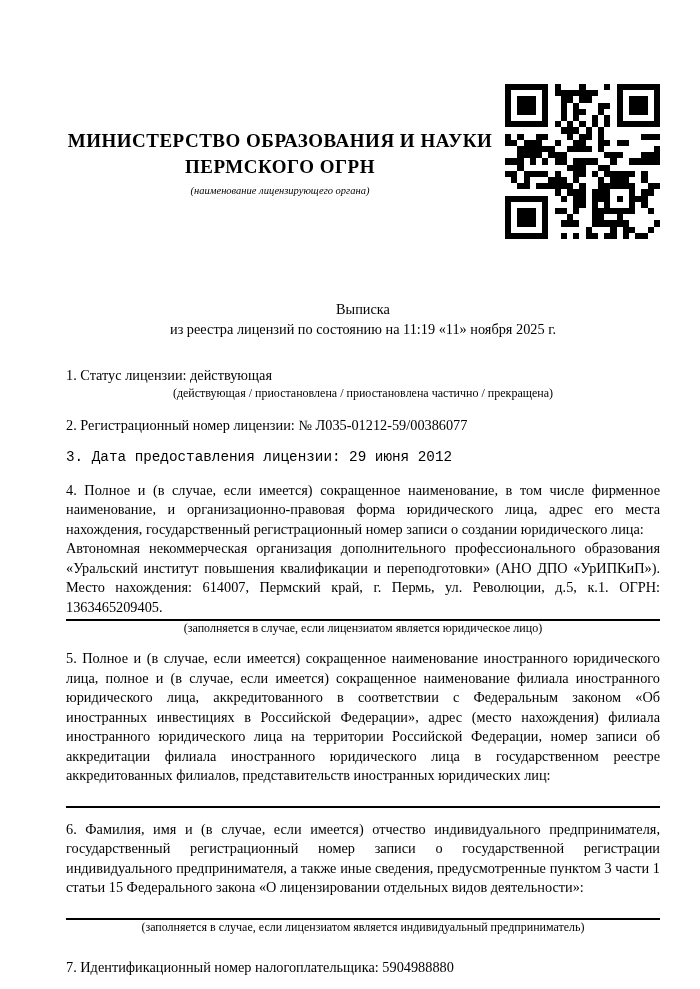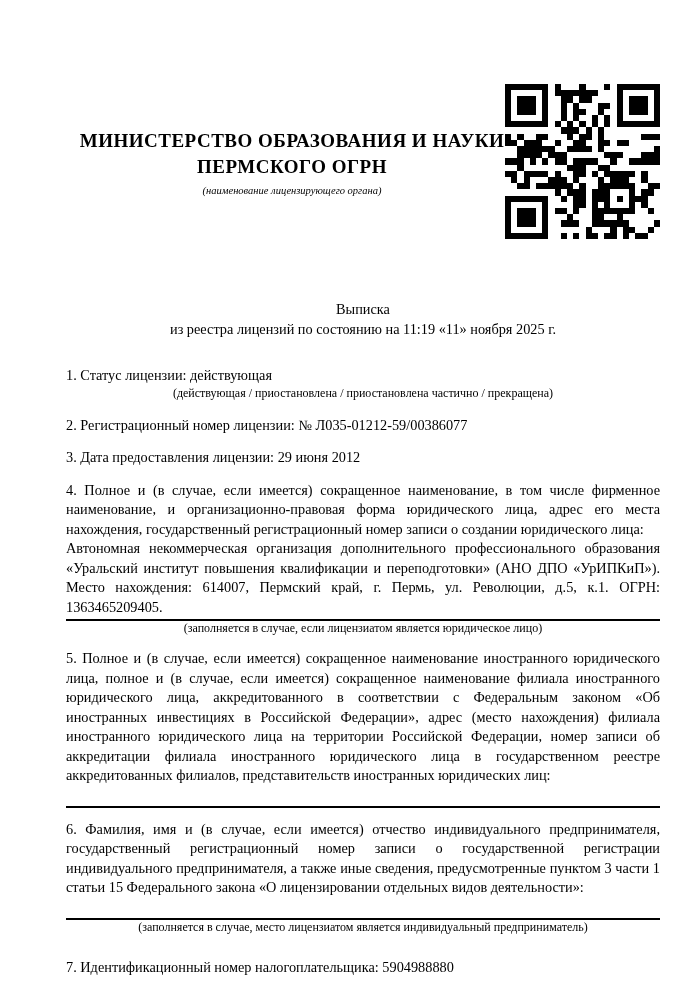--- a/index.html
+++ b/index.html
@@ -26,21 +26,20 @@
   }
   .qr-box svg { display: block; width: 155px; height: 155px; shape-rendering: crispEdges; }
 
   
   .letterhead {
     position: absolute;
     left: 65px;
     top: 128px;
     width: 430px;
     text-align: center;
-    margin-left: 12px;
   }
   .ministry-line {
     font-size: 19px;
     font-weight: bold;
     line-height: 26px;
     letter-spacing: 0.5px;
   }
   .ministry-note {
     font-size: 10.5px;
     line-height: 14px;
@@ -61,21 +60,21 @@
     text-align: center;
   }
   .doc-title div { line-height: 19.5px; }
   .doc-body p {
     margin: 0;
     text-align: justify;
   }
   .p-item1   { margin-top: 27px !important; text-align: left !important; }
   .p-note    { font-size: 12px; line-height: 13px; text-align: center !important; margin-top: 1px !important; }
   .p-item2   { margin-top: 16px !important; text-align: left !important; }
-  .p-item3   { margin-top: 13px !important; text-align: center; }
+  .p-item3   { margin-top: 13px !important; text-align: center; font-family: Liberation Mono, monospace; }
   .p-item4   { margin-top: 13px !important; }
   .p-answer  { }
   .fill-line {
     border-top: 2px solid #000000;
     margin-top: 4px;
   }
   .fill-line.flush { margin-top: 2px; }
   .p-item5   { margin-top: 14px !important; }
   .blank-answer { height: 16px; }
   .p-item6   { margin-top: 12px !important; font-family: Liberation Serif, serif; }
@@ -431,18 +430,18 @@
     <div class="fill-line flush"></div>
     <p class="p-note">(заполняется в случае, если лицензиатом является юридическое лицо)</p>
 
     <p class="p-item5">5. Полное и (в случае, если имеется) сокращенное наименование иностранного юридического лица, полное и (в случае, если имеется) сокращенное наименование филиала иностранного юридического лица, аккредитованного в соответствии с Федеральным законом «Об иностранных инвестициях в Российской Федерации», адрес (место нахождения) филиала иностранного юридического лица на территории Российской Федерации, номер записи об аккредитации филиала иностранного юридического лица в государственном реестре аккредитованных филиалов, представительств иностранных юридических лиц:</p>
     <div class="blank-answer"></div>
     <div class="fill-line"></div>
 
     <p class="p-item6">6. Фамилия, имя и (в случае, если имеется) отчество индивидуального предпринимателя, государственный регистрационный номер записи о государственной регистрации индивидуального предпринимателя, а также иные сведения, предусмотренные пунктом 3 части 1 статьи 15 Федерального закона «О лицензировании отдельных видов деятельности»:</p>
     <div class="blank-answer"></div>
     <div class="fill-line"></div>
-    <p class="p-note">(заполняется в случае, место лицензиатом является индивидуальный предприниматель)</p>
+    <p class="p-note">(заполняется в случае, если лицензиатом является индивидуальный предприниматель)</p>
 
     <p class="p-item7">7. Идентификационный номер налогоплательщика: 5904988880</p>
 
   </div>
 </div>
 
 </body></html>

